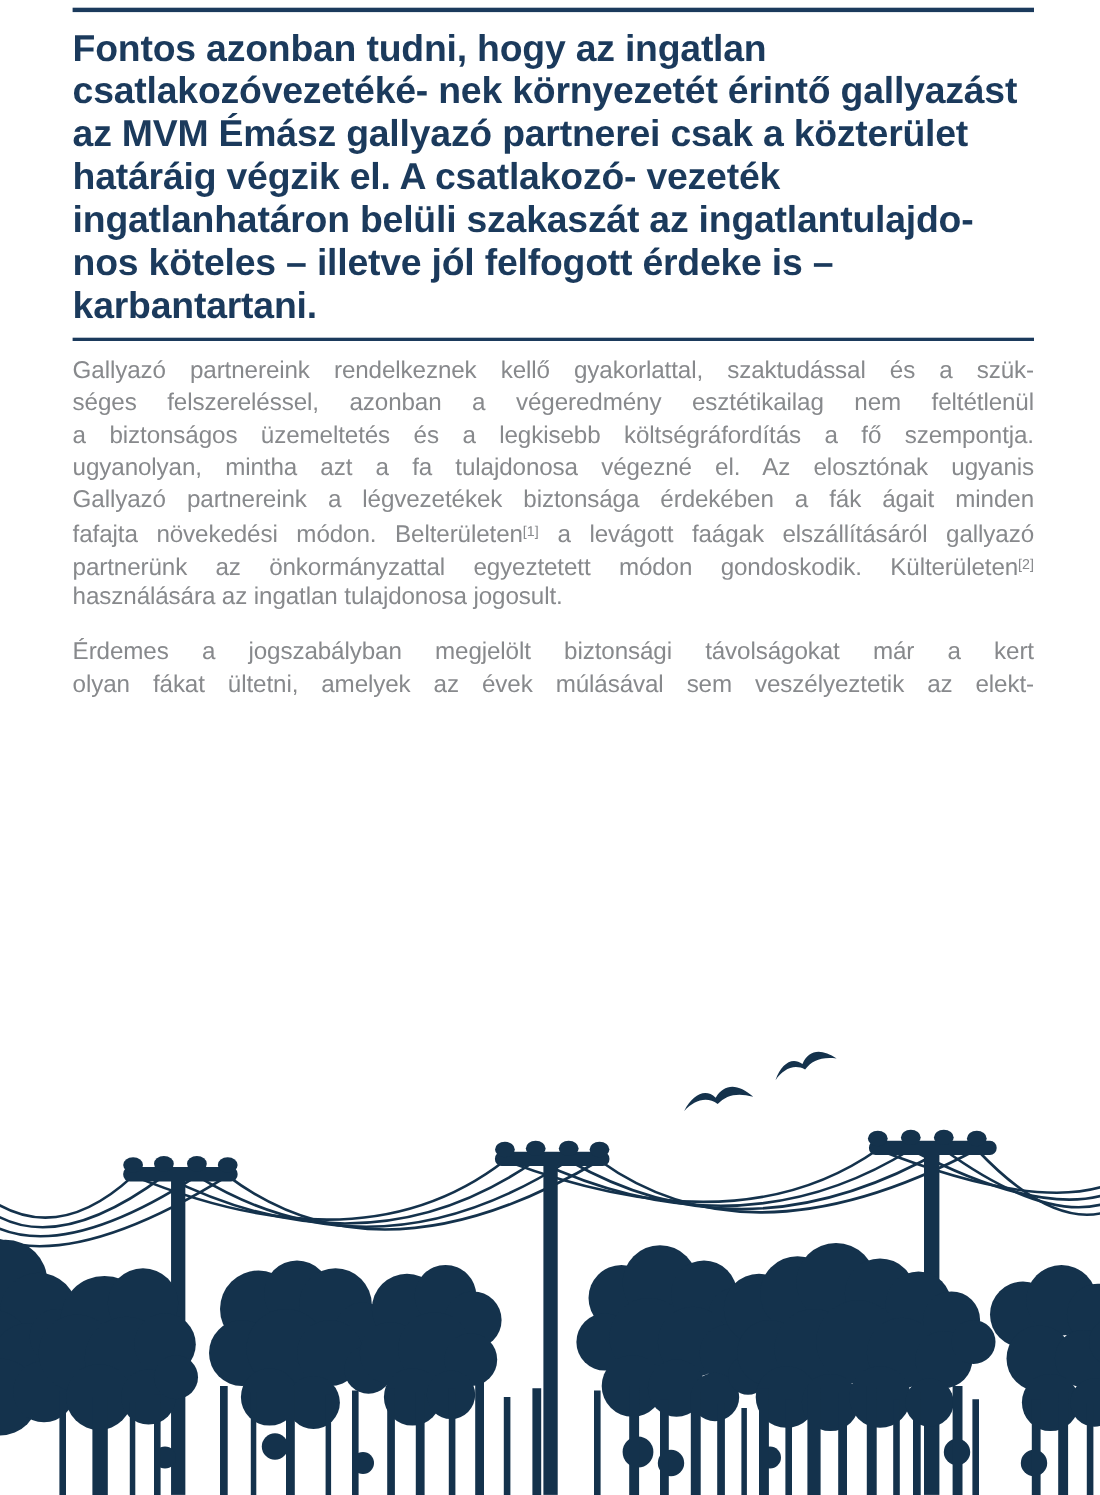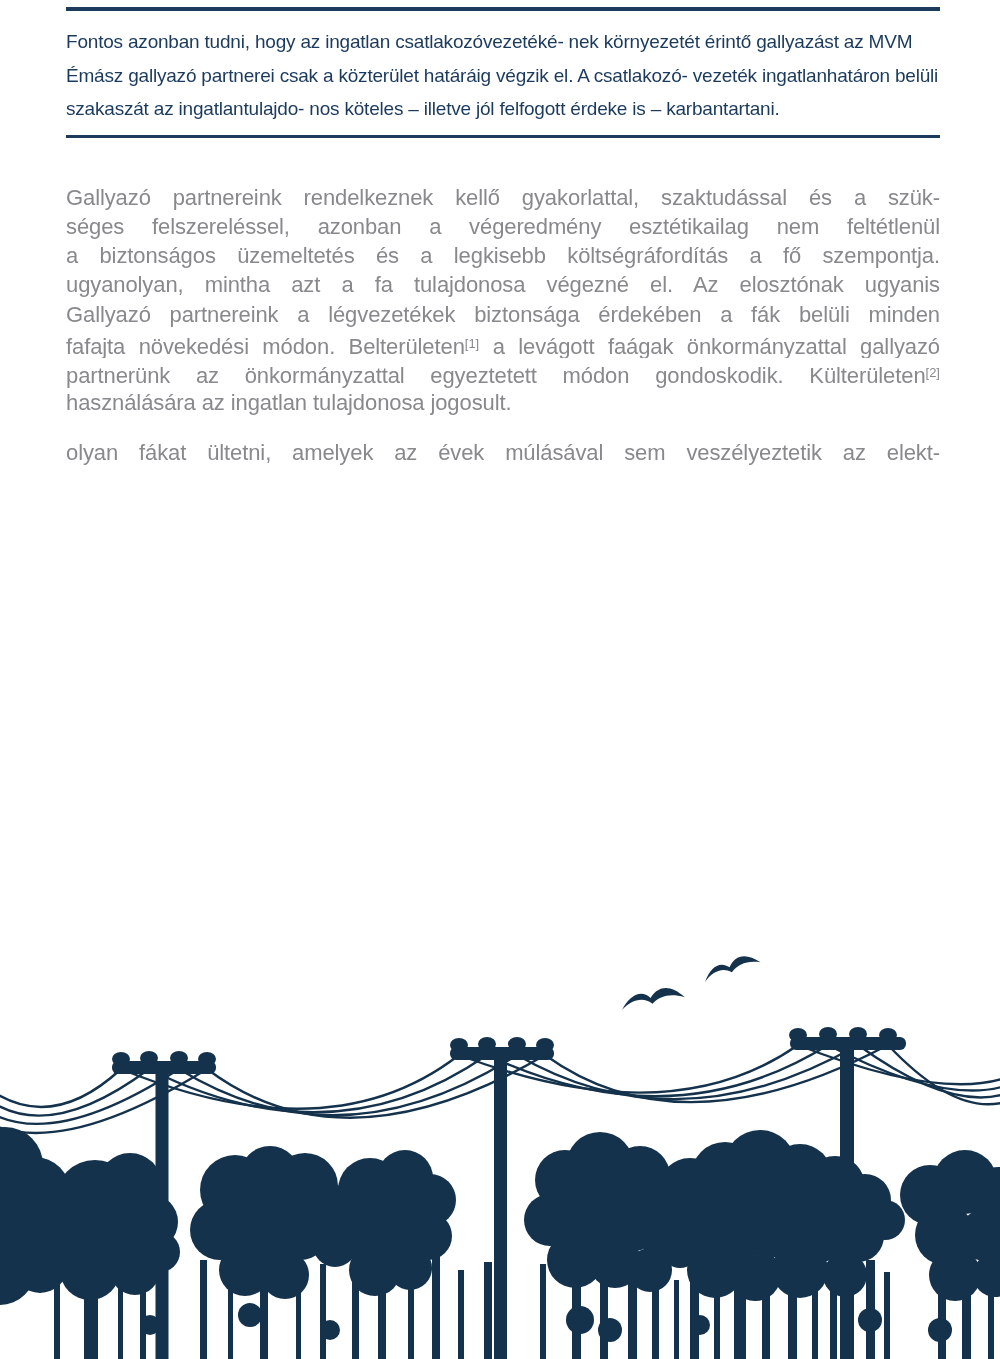--- a/index.html
+++ b/index.html
@@ -2,27 +2,27 @@
 <html lang="hu" style="--bg: #ffffff; --heading-c: #1b3a5c; --body-c: #87898c; --navy-c: #14324c;"><head>
 <meta charset="utf-8">
 <style>
   html,body{margin:0;padding:0;background:#ffffff;}
   .page{
     position:relative;width:1000px;height:1359px;background:var(--bg,#fff);
     font-family:"Liberation Sans",sans-serif;overflow:hidden;
   }
   .content{padding:0 60px 0 66px;}
   .top-rule{height:4px;background:var(--heading-c);margin-top:7px;}
-  .heading{margin:14px 0 0 0;color:var(--heading-c);font-size:19px;font-weight:normal;letter-spacing:-0.2px;}
+  .heading{margin:14px 0 0 0;color:var(--heading-c);font-size:34px;font-weight:bold;letter-spacing:-0.2px;}
   .heading .line{height:33.5px;line-height:33.5px;text-align:justify;text-align-last:justify;overflow:hidden;white-space:normal;}
   .thin-rule{height:3px;background:var(--heading-c);margin-top:9px;}
   .para{color:var(--body-c);font-size:22px;font-weight:300;letter-spacing:-0.1px;}
   .para .line{height:29.3px;line-height:29.3px;text-align:justify;text-align-last:justify;overflow:hidden;}
   .para .line.last{text-align-last:left;}
-  .p1{margin-top:45px;}
+  .p1{margin-top:12px;}
   .p2{margin-top:21px;}
   sup{font-size:13px;vertical-align:6px;letter-spacing:0;}
   .illu{position:absolute;left:0;top:930px;display:block;}
   .ink{fill:var(--navy-c);}
   .wire{stroke:var(--navy-c);stroke-width:2.4;fill:none;}
 </style>
 </head>
 <body>
 
 <div class="page">
@@ -38,27 +38,28 @@
       <span class="line">nos köteles – illetve jól felfogott érdeke is – karbantartani.</span>
     </h1>
 
     <div class="thin-rule"></div>
 
     <div class="para p1">
       <div class="line">Gallyazó partnereink rendelkeznek kellő gyakorlattal, szaktudással és a szük-</div>
       <div class="line">séges felszereléssel, azonban a végeredmény esztétikailag nem feltétlenül</div>
       <div class="line">a biztonságos üzemeltetés és a legkisebb költségráfordítás a fő szempontja.</div>
       <div class="line">ugyanolyan, mintha azt a fa tulajdonosa végezné el. Az elosztónak ugyanis</div>
-      <div class="line">Gallyazó partnereink a légvezetékek biztonsága érdekében a fák belüli minden</div>
-      <div class="line"><span>fafajta növekedési módon. Belterületen</span><sup>[1]</sup><span> a levágott faágak önkormányzattal gallyazó</span></div>
+      <div class="line">Gallyazó partnereink a légvezetékek biztonsága érdekében a fák ágait minden</div>
+      <div class="line"><span>fafajta növekedési módon. Belterületen</span><sup>[1]</sup><span> a levágott faágak elszállításáról gallyazó</span></div>
       <div class="line"><span>partnerünk az önkormányzattal egyeztetett módon gondoskodik. Külterületen</span><sup>[2]</sup><span></span></div>
       <div class="line last">használására az ingatlan tulajdonosa jogosult.</div>
     </div>
 
     <div class="para p2">
+      <div class="line">Érdemes a jogszabályban megjelölt biztonsági távolságokat már a kert</div>
       <div class="line">olyan fákat ültetni, amelyek az évek múlásával sem veszélyeztetik az elekt-</div>
     </div>
   </div>
 
   <svg class="illu" width="1000" height="429" viewBox="0 0 1000 429" xmlns="http://www.w3.org/2000/svg">
 
     <g>
       <path class="ink" transform="translate(622,80) rotate(-8)" d="M0 0 C 10 -14 22 -18 30 -8 C 40 -20 52 -18 64 -4 C 50 -10 40 -9 31 -2 C 22 -11 10 -8 0 0 Z"></path>
     </g>
     <g>

